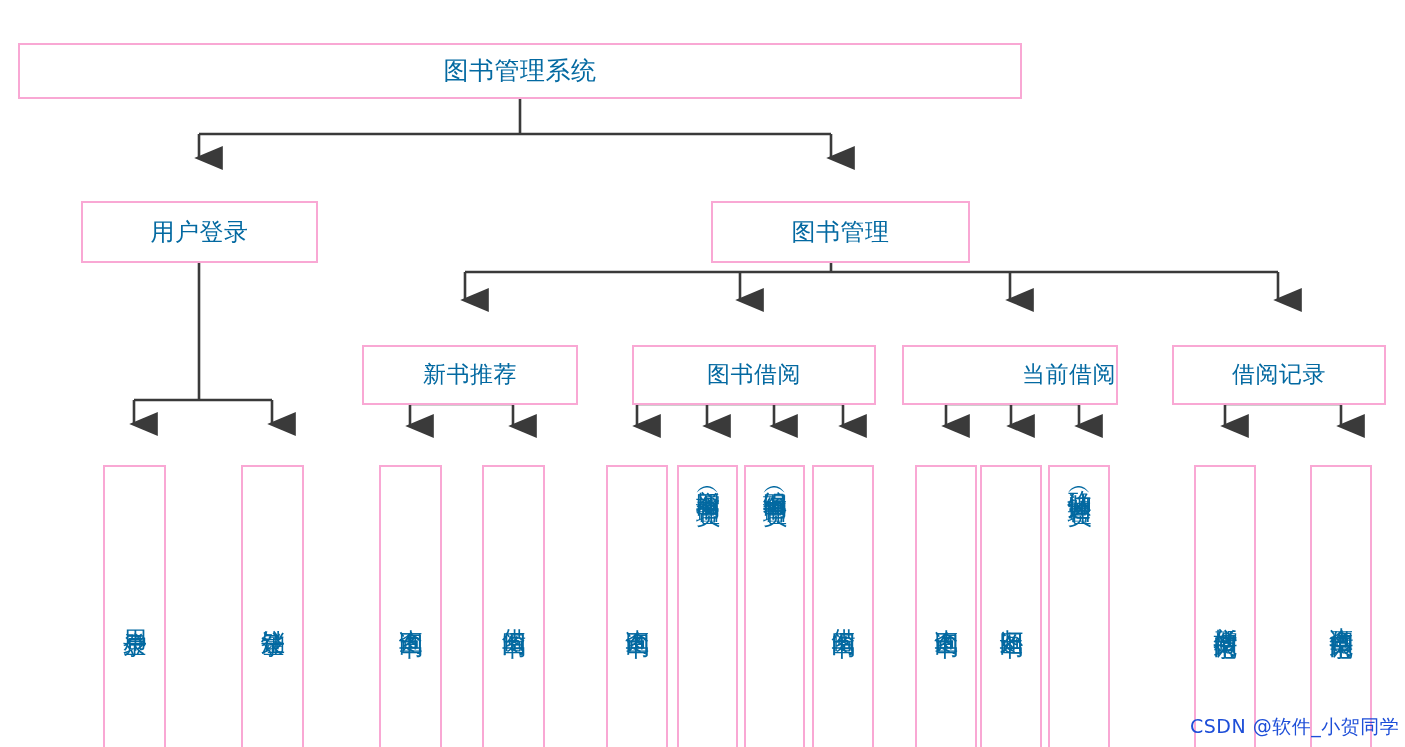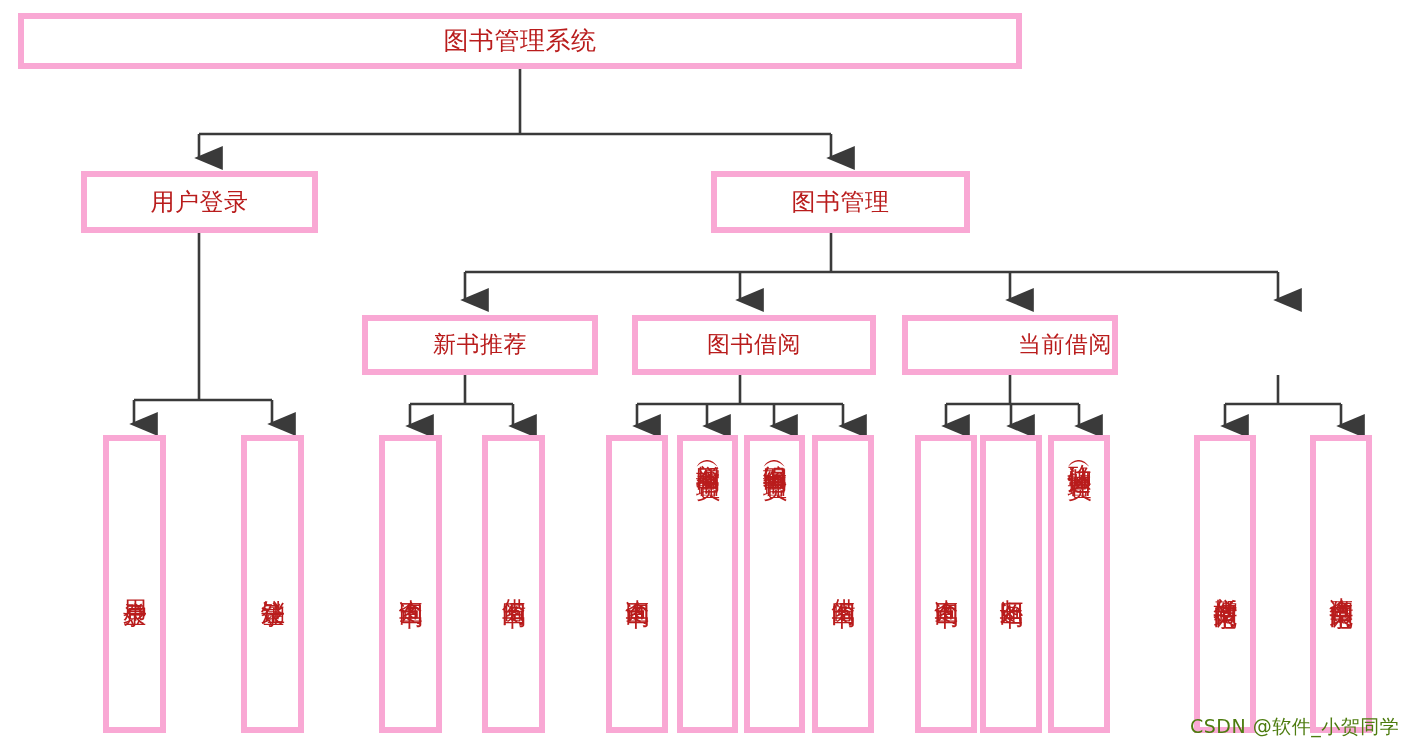--- a/index.html
+++ b/index.html
@@ -22,26 +22,27 @@
     position: absolute;
     left: 0;
     top: 0;
     width: 1405px;
     height: 747px;
     pointer-events: none;
   }
   .node {
     position: absolute;
     box-sizing: border-box;
-    border: 6px solid #f9a8d4;
+    border: 2px solid #f9a8d4;
     background: #ffffff;
     display: flex;
     align-items: center;
     justify-content: center;
-    color: #b91c1c;
+    color: #0369a1;
+    margin-top: 30px;
   }
   .node .label {
     display: block;
     text-align: center;
     line-height: 1.18;
     letter-spacing: 0.5px;
   }
   .node-root .label { font-size: 25px; }
   .node-l2 .label { font-size: 24px; }
   .node-l3 .label { font-size: 23px; }
@@ -57,21 +58,21 @@
     line-height: 1.05;
     letter-spacing: 2px;
     white-space: nowrap;
   }
   .node-leaf.centered {
     align-items: center;
     padding-top: 0;
   }
   .watermark {
     position: absolute;
-    color: #4d7c0f;
+    color: #1d4ed8;
     font-size: 19px;
     white-space: nowrap;
     letter-spacing: 0.5px;
   }
 </style>
 </head>
 <body>
 
 <div id="diagram-root">
 
@@ -130,29 +131,32 @@
     <span class="label">图书管理系统</span>
   </div>
 
   <div class="node node-l2" style="left:81px; top:171px; width:237px; height:62px;">
     <span class="label">用户登录</span>
   </div>
   <div class="node node-l2" style="left:711px; top:171px; width:259px; height:62px;">
     <span class="label">图书管理</span>
   </div>
 
-  <div class="node node-l3" style="left:362px; top:315px; width:236px; height:60px;">
+  <div class="node node-l3" style="left:362px; top:315px; width:216px; height:60px;">
     <span class="label">新书推荐</span>
   </div>
   <div class="node node-l3" style="left:632px; top:315px; width:244px; height:60px;">
     <span class="label">图书借阅</span>
   </div>
   <div class="node node-l3" style="left:902px; top:315px; width:216px; height:60px;justify-content:flex-end;">
     <span class="label">当前借阅</span>
   </div>
+  <div class="node node-l3" style="left:1172px; top:315px; width:214px; height:60px;">
+    <span class="label">借阅记录</span>
+  </div>
 
   <div class="node node-leaf centered" style="left:103px; top:435px; width:63px; height:298px;">
     <span class="label">用户登录</span>
   </div>
   <div class="node node-leaf centered" style="left:241px; top:435px; width:63px; height:298px;">
     <span class="label">注销登录</span>
   </div>
 
   <div class="node node-leaf centered" style="left:379px; top:435px; width:63px; height:298px;">
     <span class="label">查询图书</span>

